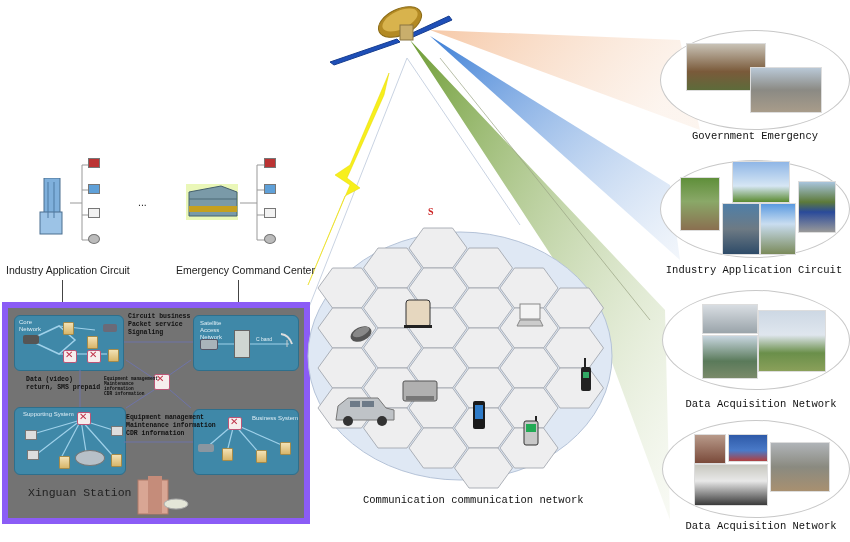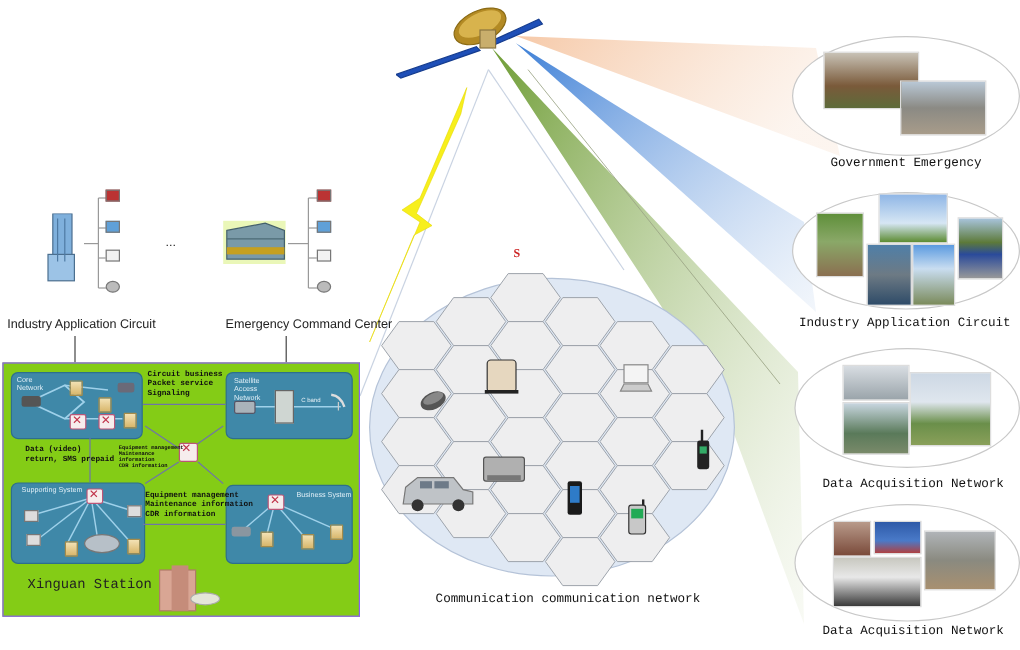--- a/index.html
+++ b/index.html
@@ -99,25 +99,25 @@
     <line x1="17" y1="35" x2="26" y2="35" stroke="#999"></line>
   <line x1="17" y1="60" x2="26" y2="60" stroke="#999"></line>
     <line x1="17" y1="85" x2="26" y2="85" stroke="#999"></line>
 </svg>
 <div class="pc" style="left:264px;top:158px;background:#b33;"></div>
 <div class="pc" style="left:264px;top:184px;background:#5fa0d8;"></div>
 <div class="pc" style="left:264px;top:208px;background:#f2f2f2;"></div>
 <div class="pc" style="left:264px;top:234px;background:#bbb;border-radius:50%;"></div>
 
 <div class="abs lbl" style="left:6px;top:264px;">Industry Application Circuit</div>
-<div class="abs lbl" style="left:188px;top:264px;">Emergency Command Center</div>
+<div class="abs lbl" style="left:176px;top:264px;">Emergency Command Center</div>
 <div class="abs" style="left:62px;top:280px;width:1px;height:22px;background:#444;"></div>
 <div class="abs" style="left:238px;top:280px;width:1px;height:22px;background:#444;"></div>
 
-<div class="abs" style="left:2px;top:302px;width:296px;height:210px;border:1px solid #8b5cf6;background:#84cc16;">
+<div class="abs" style="left:2px;top:302px;width:296px;height:210px;border:6px solid #8b5cf6;background:#737373;">
 
   <div class="bluebox" style="left:6px;top:7px;width:108px;height:54px;">
     <div class="boxtitle" style="left:4px;top:3px;width:22px;white-space:normal;line-height:7px;">Core Network</div>
     <svg class="abs" style="left:0;top:0" width="108" height="54">
       <polygon points="14,24 44,10 60,24 44,38" fill="none" stroke="#9fd1ea" stroke-width="1.5"></polygon>
       <line x1="44" y1="10" x2="80" y2="14" stroke="#9fd1ea" stroke-width="1.2"></line>
       <line x1="44" y1="38" x2="72" y2="38" stroke="#9fd1ea" stroke-width="1.2"></line>
       <line x1="72" y1="38" x2="92" y2="38" stroke="#9fd1ea" stroke-width="1.2"></line>
     </svg>
     <div class="node" style="left:48px;top:6px;"></div>

